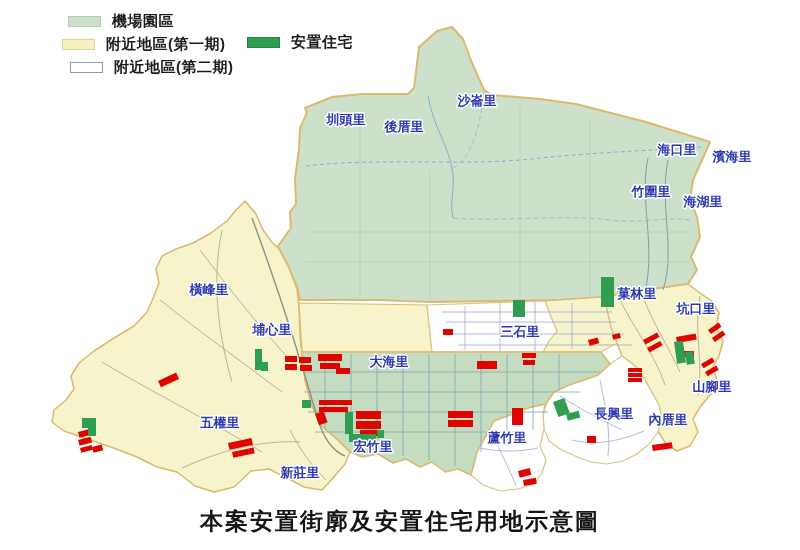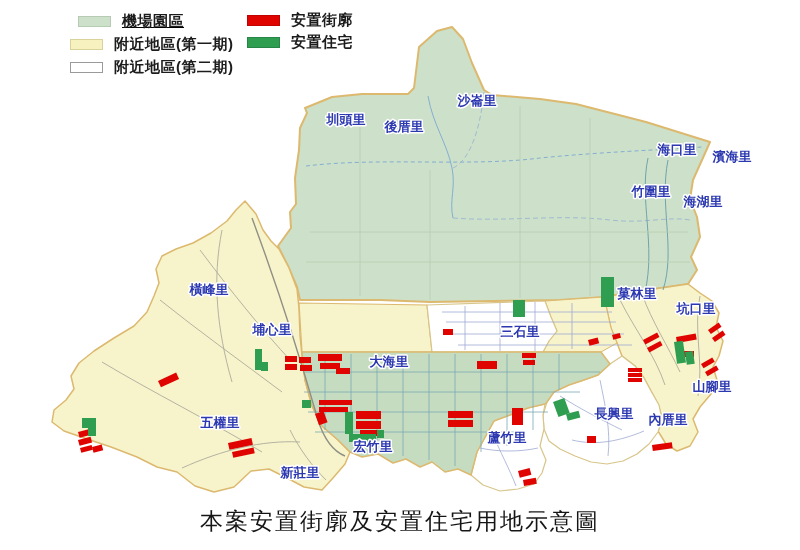--- a/index.html
+++ b/index.html
@@ -6,54 +6,50 @@
   body{width:800px;height:550px;position:relative;overflow:hidden;
        font-family:"Liberation Sans","DejaVu Sans",sans-serif;}
   #map-stage{position:absolute;left:0;top:0;}
   
   #legend{position:absolute;left:0;top:0;width:420px;height:90px;z-index:5;}
   .legend-item{position:absolute;display:flex;align-items:center;gap:11px;white-space:nowrap;}
   .swatch{display:inline-block;width:33px;height:11px;border:1px solid #999;box-sizing:border-box;}
   .legend-label{font-size:15px;font-weight:bold;color:#1c1c1c;letter-spacing:.5px;}
   
   #title-bar{position:absolute;left:0;top:506px;width:800px;text-align:center;z-index:5;}
-  #title-bar .t{font-size:23px;color:#151515;letter-spacing:2px;font-weight:400;}
+  #title-bar .t{font-size:23px;color:#151515;letter-spacing:2px;font-weight:700;}
   
   .region{stroke-linejoin:round;}
   .stream{fill:none;stroke:#84aed2;stroke-width:1;}
   .stream-d{fill:none;stroke:#84aed2;stroke-width:1;stroke-dasharray:4,3;}
   .admin{fill:none;stroke:#9db6cf;stroke-width:.9;stroke-dasharray:5,3;}
   .teal{fill:none;stroke:#70a4aa;stroke-width:1;}
   .ggrid{fill:none;stroke:#b7cdb3;stroke-width:.8;}
   .sgrid{fill:none;stroke:#79a8b2;stroke-width:.8;}
   .riverpath{fill:none;stroke:#8f9083;stroke-width:1.4;}
   .yroads{fill:none;stroke:#acab9c;stroke-width:.9;}
   .wgrid{fill:none;stroke:#9fa9d3;stroke-width:.8;}
   .vlabel{font-size:13px;font-weight:bold;text-anchor:middle;
           paint-order:stroke;stroke:#ffffff;stroke-width:3px;stroke-linejoin:round;}
 </style>
 </head>
 <body>
 
 <div id="legend">
-    <div class="legend-item" style="left: 78px; top: 12px; text-decoration: underline;">
+    <div class="legend-item" style="left: 68px; top: 12px;">
       <span class="swatch" style="background: rgb(205, 224, 201); border-color: rgb(182, 204, 178);"></span>
       <span class="legend-label">機場園區</span>
     </div>
-    <div class="legend-item" style="left: 70px; top: 35px;">
+    <div class="legend-item" style="left: 62px; top: 35px;">
       <span class="swatch" style="background: rgb(246, 241, 191); border-color: rgb(217, 210, 155);"></span>
       <span class="legend-label">附近地區(第一期)</span>
     </div>
     <div class="legend-item" style="left: 70px; top: 58px; text-align: center;">
       <span class="swatch" style="background: rgb(255, 255, 255); border-color: rgb(154, 154, 154);"></span>
       <span class="legend-label">附近地區(第二期)</span>
-    </div>
-    <div class="legend-item" style="left: 247px; top: 11px;">
-      <span class="swatch" style="background: rgb(223, 4, 0); border-color: rgb(192, 3, 0);"></span>
-      <span class="legend-label">安置街廓</span>
     </div>
     <div class="legend-item" style="left: 247px; top: 33px; font-family: Liberation Serif, serif;">
       <span class="swatch" style="background: rgb(47, 158, 80); border-color: rgb(39, 133, 69);"></span>
       <span class="legend-label">安置住宅</span>
     </div>
   </div>
 
 <svg id="map-stage" width="800" height="550" viewBox="0 0 800 550">
 
   <polygon class="region" stroke-width="2" points="305,108 332,97 362,94 408,94 414,88 419,47 437,31 452,27 463,39 472,63 484,90 492,95 540,99 576,104 646,122 710,142 702,160 693,180 690,199 697,217 700,237 691,257 697,270 688,284 668,287 640,291 604,297 560,300 430,302 380,300 300,300 297,287 288,266 278,246 291,228 290,212 296,204 295,178 299,150 300,128 307,113" fill="#cde0c9" stroke="#dcb96f"></polygon>

